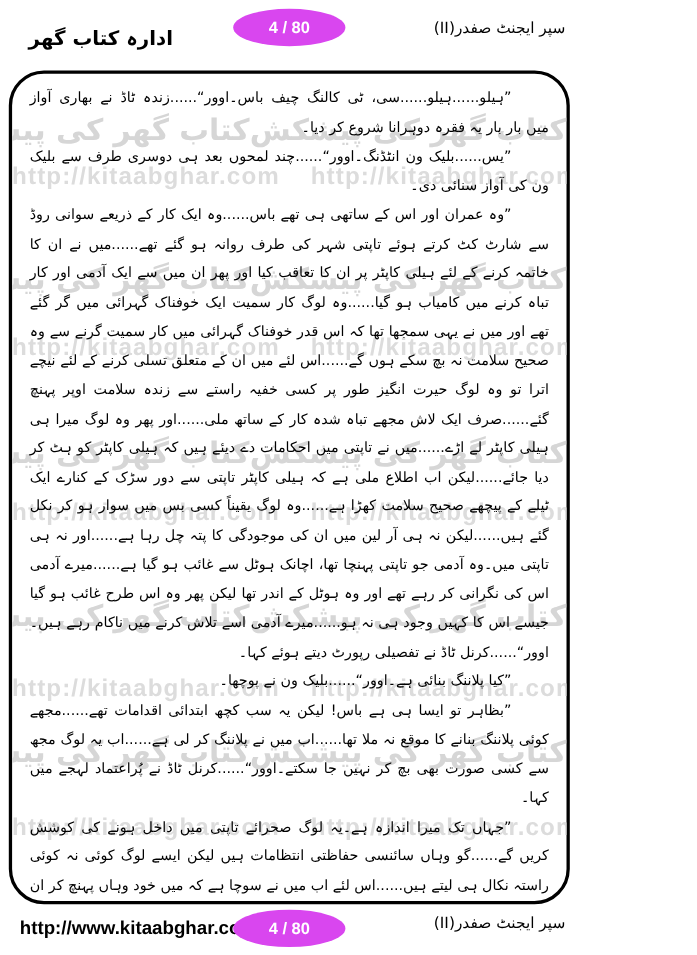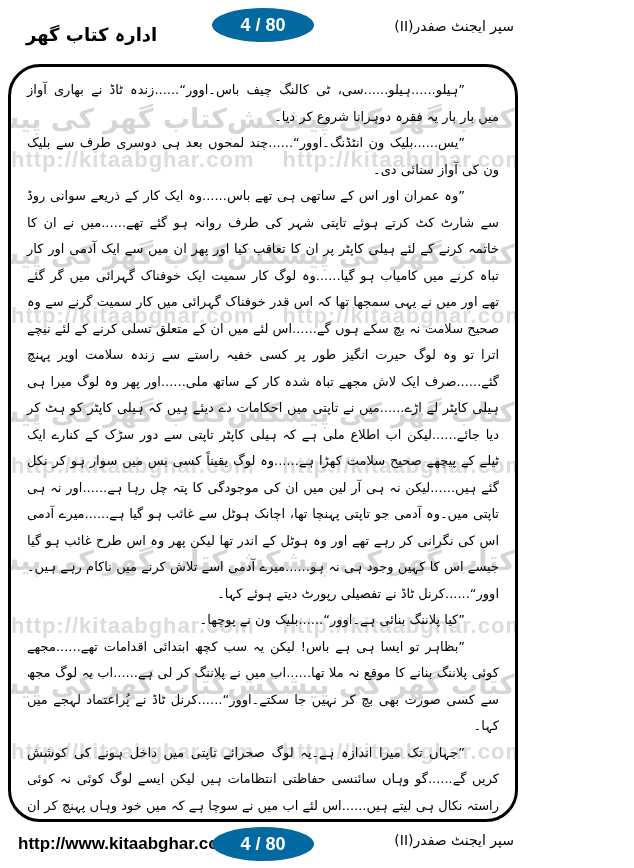--- a/index.html
+++ b/index.html
@@ -8,22 +8,22 @@
     font-family:"DejaVu Sans",sans-serif;overflow:hidden;
   }
   
   .header{position:absolute;top:0;left:0;right:0;height:60px;}
   .hdr-left{
     position:absolute;left:26px;top:24px;font-size:18px;font-weight:bold;
     direction:rtl;color:#000;
   }
   .badge{
     position:absolute;left:50%;transform:translateX(-50%);
-    width:102px;height:34px;background:#0369a1;border-radius:50%;
-    color:#fff;font-weight:bold;font-size:18px;
+    width:102px;height:34px;background:#d946ef;border-radius:50%;
+    color:#fff;font-weight:bold;font-size:15px;
     display:flex;align-items:center;justify-content:center;
     font-family:"Liberation Sans",sans-serif;
   }
   .hdr-badge{top:8px;}
   .hdr-right{
     position:absolute;right:12px;top:18px;font-size:14px;direction:rtl;color:#000;
   }
   
   .content-box{
     position:absolute;top:64px;left:8px;right:8px;bottom:46px;

